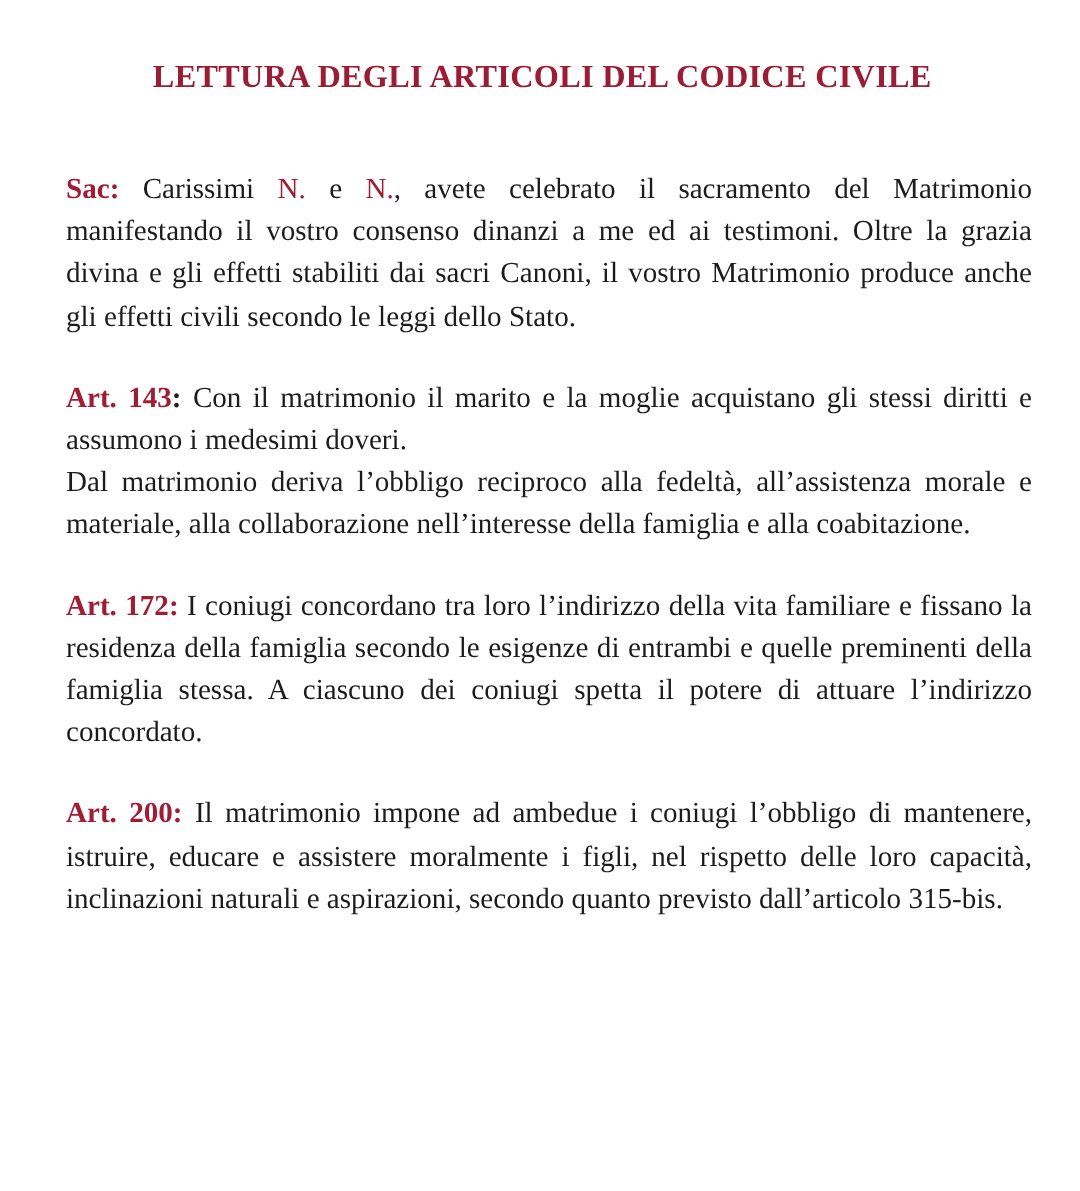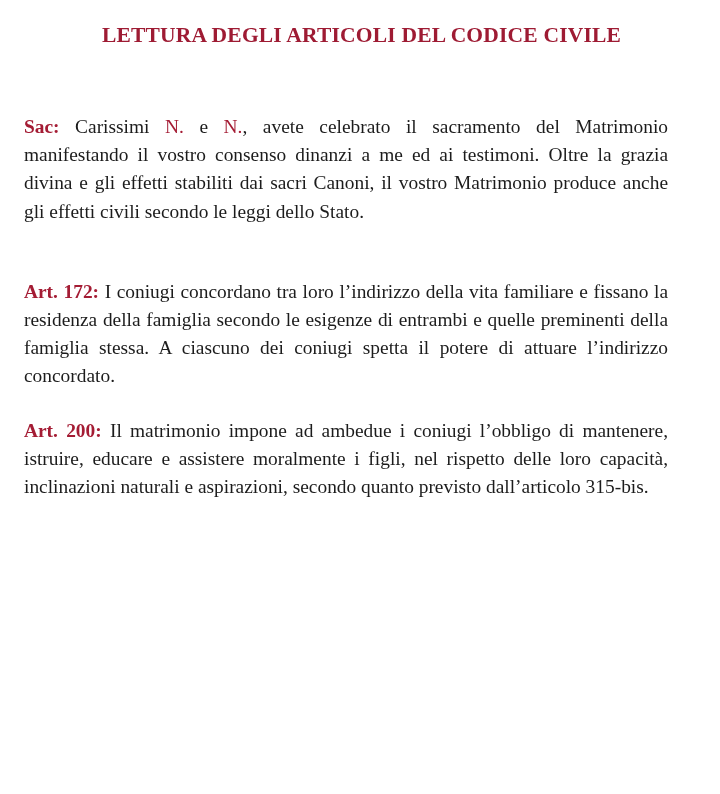--- a/index.html
+++ b/index.html
@@ -21,37 +21,37 @@
     position: relative;
     width: 720px;
     height: 794px;
     box-sizing: border-box;
     padding: 0;
     background: #ffffff;
   }
 
   .doc-title {
     position: absolute;
-    top: 22px;
+    top: 38px;
     left: 40px;
     right: 37px;
     text-align: center;
     font-family: "Liberation Serif", "DejaVu Serif", serif;
     font-weight: bold;
     font-size: 21.5px;
     letter-spacing: 0.2px;
     color: #9e1b33;
     line-height: 26px;
     white-space: nowrap;
   }
 
   .body-block {
     position: absolute;
     top: 113px;
-    left: 24px;
+    left: 44px;
     width: 644px;
   }
 
   p.para {
     margin: 0;
     padding: 0;
     font-size: 19.4px;
     line-height: 28.2px;
     text-align: justify;
     text-justify: inter-word;
@@ -87,21 +87,23 @@
 
   <div class="doc-title">LETTURA DEGLI ARTICOLI DEL CODICE CIVILE</div>
 
   <div class="body-block">
 
     <p class="para"><span class="accent-bold">Sac:</span><span> Carissimi </span><span class="accent">N.</span><span> e </span><span class="accent">N.</span><span>, avete celebrato il sacramento del Matrimonio manifestando il vostro consenso dinanzi a me ed ai testimoni. Oltre la grazia divina e gli effetti stabiliti dai sacri Canoni, il vostro Matrimonio produce anche gli effetti civili secondo le leggi dello Stato.</span></p>
 
 
     <div class="gap-md"></div>
 
+    <p class="para"><span class="artlabel">Art. 143</span><span class="colon-dark">:</span><span> Con il matrimonio il marito e la moglie acquistano gli stessi diritti e assumono i medesimi doveri.</span></p>
 
+    <p class="para"><span>Dal matrimonio deriva l’obbligo reciproco alla fedeltà, all’assistenza morale e materiale, alla collaborazione nell’interesse della famiglia e alla coabitazione.</span></p>
 
 
     <div class="gap-md"></div>
 
     <p class="para"><span class="artlabel">Art. 172</span><span class="colon-accent">:</span><span> I coniugi concordano tra loro l’indirizzo della vita familiare e fissano la residenza della famiglia secondo le esigenze di entrambi e quelle preminenti della famiglia stessa. A ciascuno dei coniugi spetta il potere di attuare l’indirizzo concordato.</span></p>
 
     <div class="gap-md"></div>
 
     <p class="para"><span class="artlabel">Art. 200</span><span class="colon-accent">:</span><span> Il matrimonio impone ad ambedue i coniugi l’obbligo di mantenere, istruire, educare e assistere moralmente i figli, nel rispetto delle loro capacità, inclinazioni naturali e aspirazioni, secondo quanto previsto dall’articolo 315-bis.</span></p>
 

